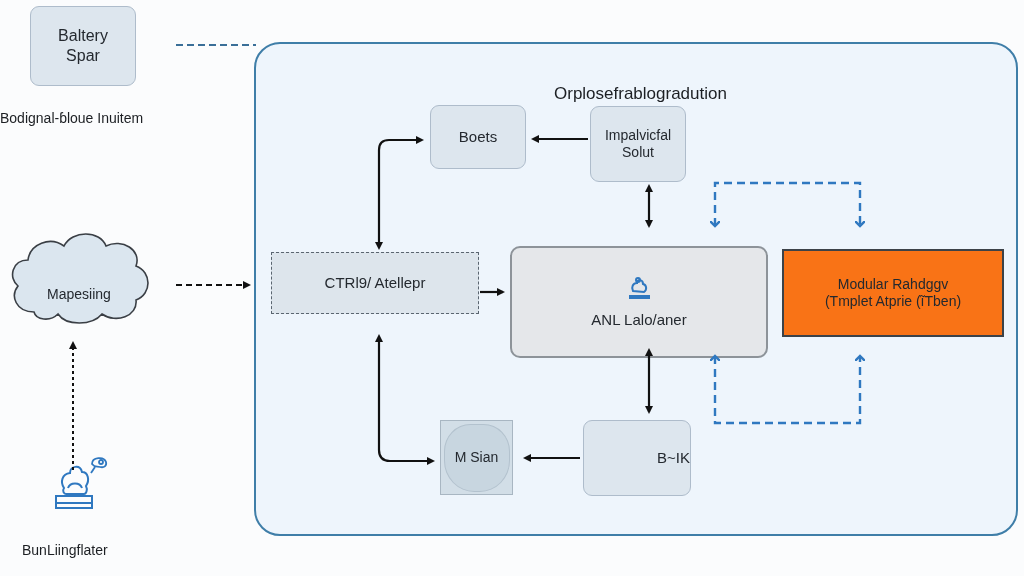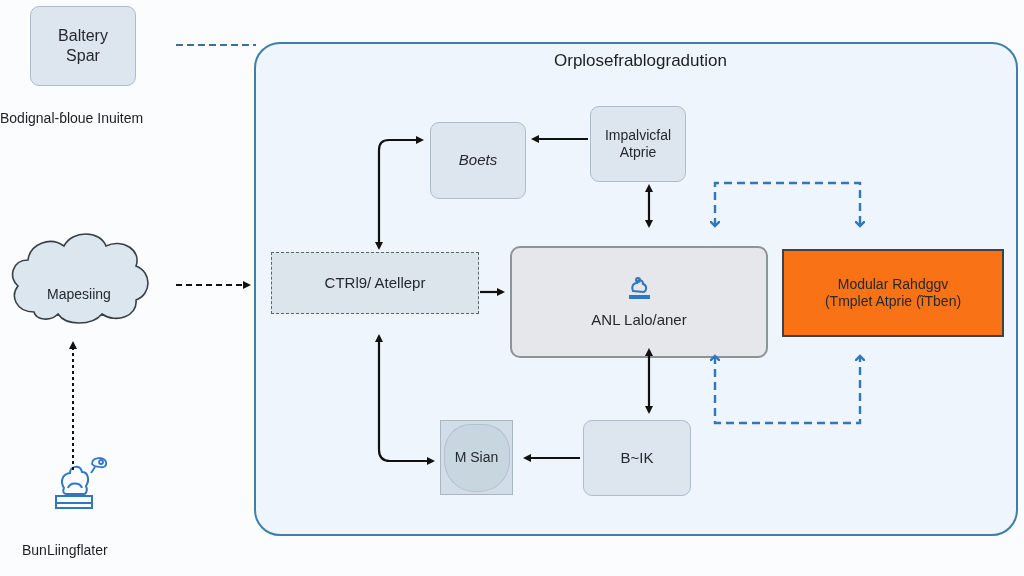--- a/index.html
+++ b/index.html
@@ -17,25 +17,25 @@
     box-sizing: border-box;
   }
   .rounded-node {
     background: #dde6ee; border: 1.5px solid #aebccb; border-radius: 9px;
   }
   #container {
     position: absolute; left: 254px; top: 42px; width: 764px; height: 494px;
     background: #eef5fc; border: 2px solid #3f7ea8; border-radius: 26px; box-sizing: border-box;
   }
   #container-title {
-    position: absolute; left: 554px; top: 51px; font-size: 17px; color: #1c1f23;
+    position: absolute; left: 554px; top: 84px; font-size: 17px; color: #1c1f23;
   }
   #battery-node { left: 30px; top: 6px; width: 106px; height: 80px; font-size: 16px; }
   #bodignal-label { left: 0; top: 110px; font-size: 14px; color: #1c1f23; white-space: nowrap; }
-  #boets-node { left: 430px; top: 122px; width: 96px; height: 77px; font-style: italic; }
+  #boets-node { left: 430px; top: 105px; width: 96px; height: 64px; }
   #impal-node { left: 590px; top: 106px; width: 96px; height: 76px; font-size: 14px; }
   #ctr-node {
     left: 271px; top: 252px; width: 208px; height: 62px;
     background: #dde5ec; border: 1.8px dashed #5a6570; font-size: 15px;
   }
   #anl-node {
     left: 510px; top: 234px; width: 258px; height: 112px;
     background: #e5e7ea; border: 2px solid #8d9399; border-radius: 10px;
     flex-direction: column; gap: 6px; margin-top: 12px;
   }
@@ -45,21 +45,21 @@
   }
   #msian-node {
     left: 440px; top: 420px; width: 73px; height: 75px;
     background: #d2dee7; border: 1.5px solid #a8b6c2; font-size: 14px;
   }
   #msian-node .octo {
     position: absolute; left: 3px; top: 3px; width: 64px; height: 66px;
     background: #c8d6e0; border-radius: 40% 40% 46% 46%; border: 1px solid #b3c2ce;
   }
   #msian-node span { position: relative; }
-  #bk-node { left: 583px; top: 420px; width: 108px; height: 76px; }
+  #bk-node { left: 583px; top: 420px; width: 108px; height: 76px; justify-content: flex-end; }
   #cloud { left: 6px; top: 226px; width: 146px; height: 100px; }
   #cloud-label { left: 6px; top: 268px; width: 146px; text-align: center; font-size: 14px; color: #24292f; margin-top: 18px; }
   #bun-label { left: 22px; top: 542px; font-size: 14px; color: #1c1f23; white-space: nowrap; }
   svg.overlay { position: absolute; left: 0; top: 0; width: 1024px; height: 576px; pointer-events: none; }
 </style>
 </head>
 <body>
 
 <div id="container"></div>
 <div id="container-title" class="abs">Orplosefrablogradution</div>
@@ -94,21 +94,21 @@
 </svg>
 <div id="bun-label" class="abs">BunLiingflater</div>
 
 <div id="boets-node" class="node rounded-node">
   <span>Boets</span>
 </div>
 
 <div id="impal-node" class="node rounded-node">
   <div>
     <div>Impalvicfal</div>
-    <div>Atprie</div>
+    <div>Solut</div>
   </div>
 </div>
 
 <div id="ctr-node" class="node">
   <span>CTRl9/ Atellepr</span>
 </div>
 
 <div id="anl-node" class="node">
   <svg width="30" height="30" viewBox="0 0 30 30">
     <g fill="none" stroke="#2f78c0" stroke-width="2">

